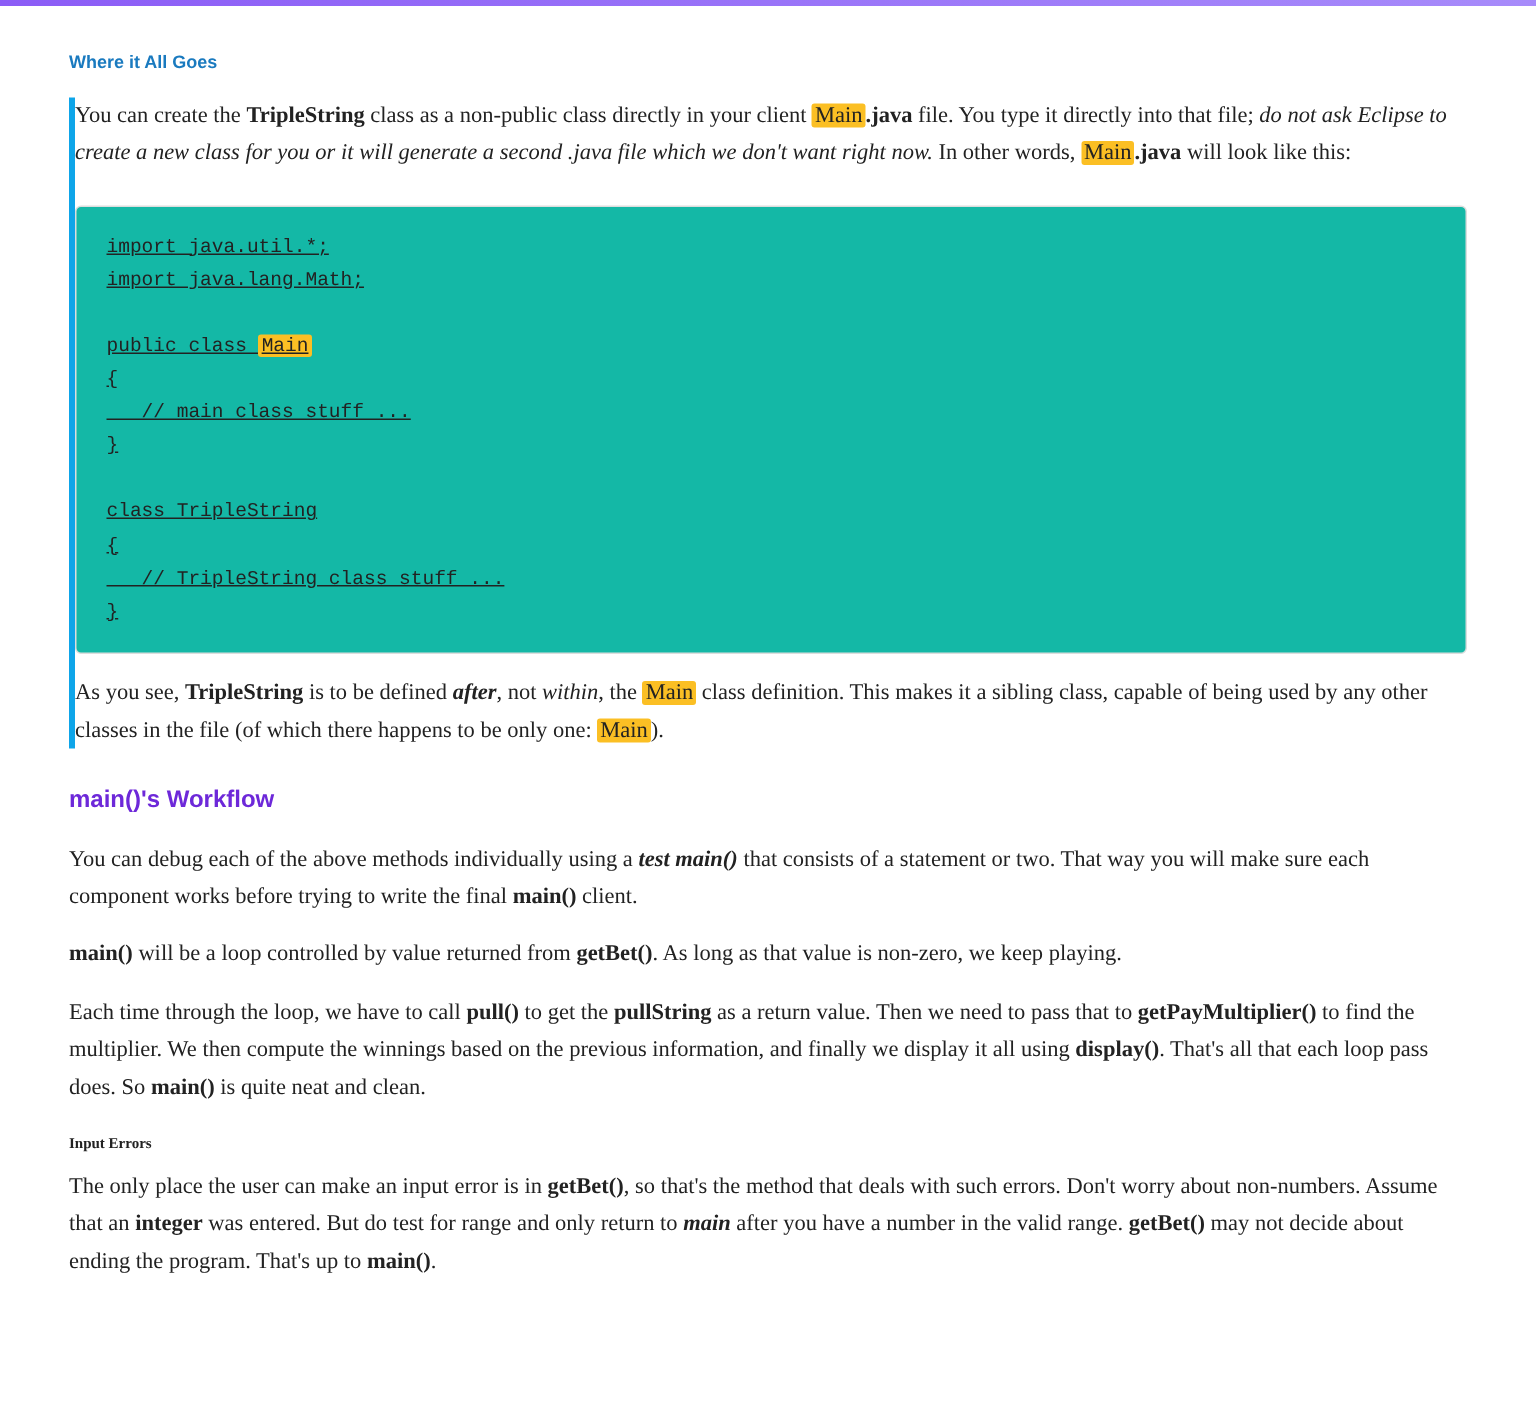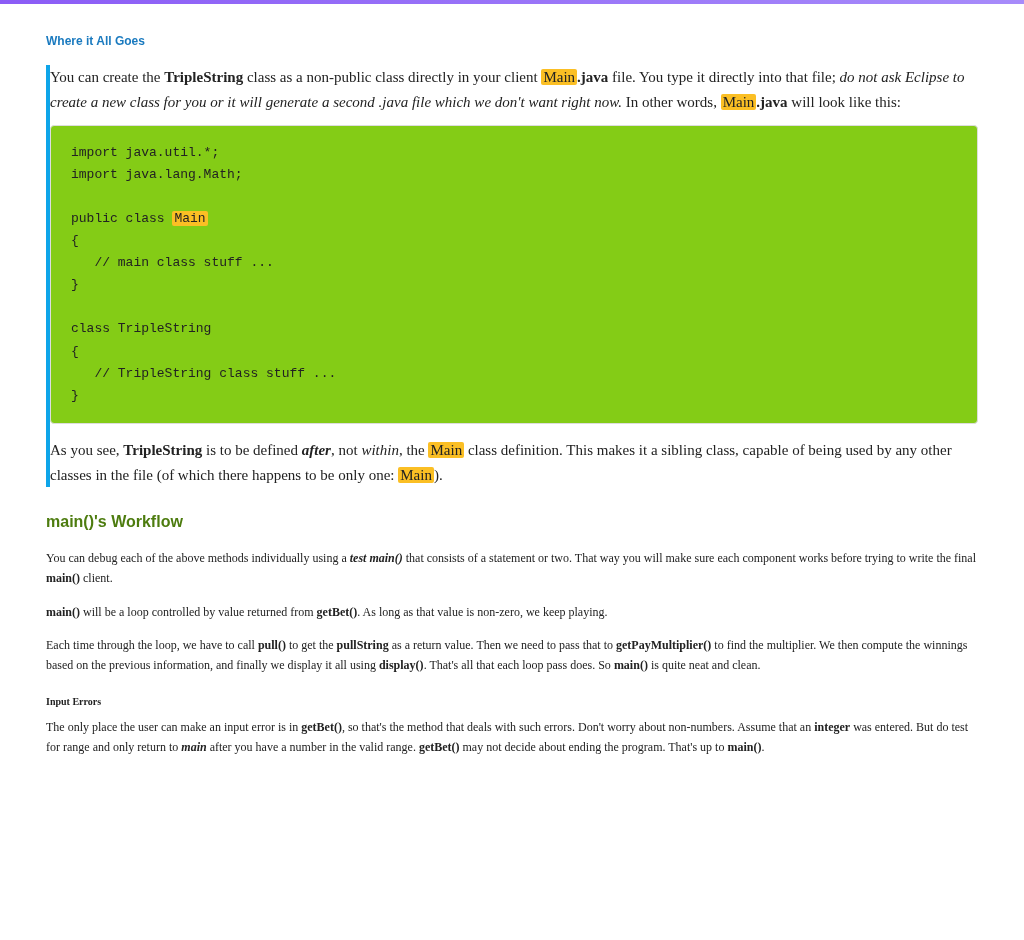--- a/index.html
+++ b/index.html
@@ -36,38 +36,39 @@
     .blockquote-section p {
       margin-bottom: 8px;
       font-size: 15px;
     }
     .highlight-yellow {
       background-color: #fbbf24;
       border-radius: 2px;
       padding: 0 2px;
     }
     .code-block {
-      background: #84cc16;
+      background: #14b8a6;
       border: 1px solid #ddd;
       border-radius: 4px;
       padding: 16px 20px;
       font-family: 'Courier New', Courier, monospace;
       font-size: 13px;
       line-height: 1.7;
       color: #222;
-      margin: 10px 0 14px 0;
+      margin: 22px 0 14px 0;
       white-space: pre;
+      text-decoration: underline;
     }
     .body-para {
       margin-bottom: 14px;
-      font-size: 12px;
+      font-size: 15px;
       line-height: 1.65;
     }
     .section-heading-2 {
-      color: #4d7c0f;
+      color: #6d28d9;
       font-family: Arial, sans-serif;
       font-size: 16px;
       font-weight: bold;
       margin-bottom: 14px;
       margin-top: 22px;
     }
     .subsection-heading {
       font-weight: bold;
       font-size: 10px;
       margin-bottom: 8px;

